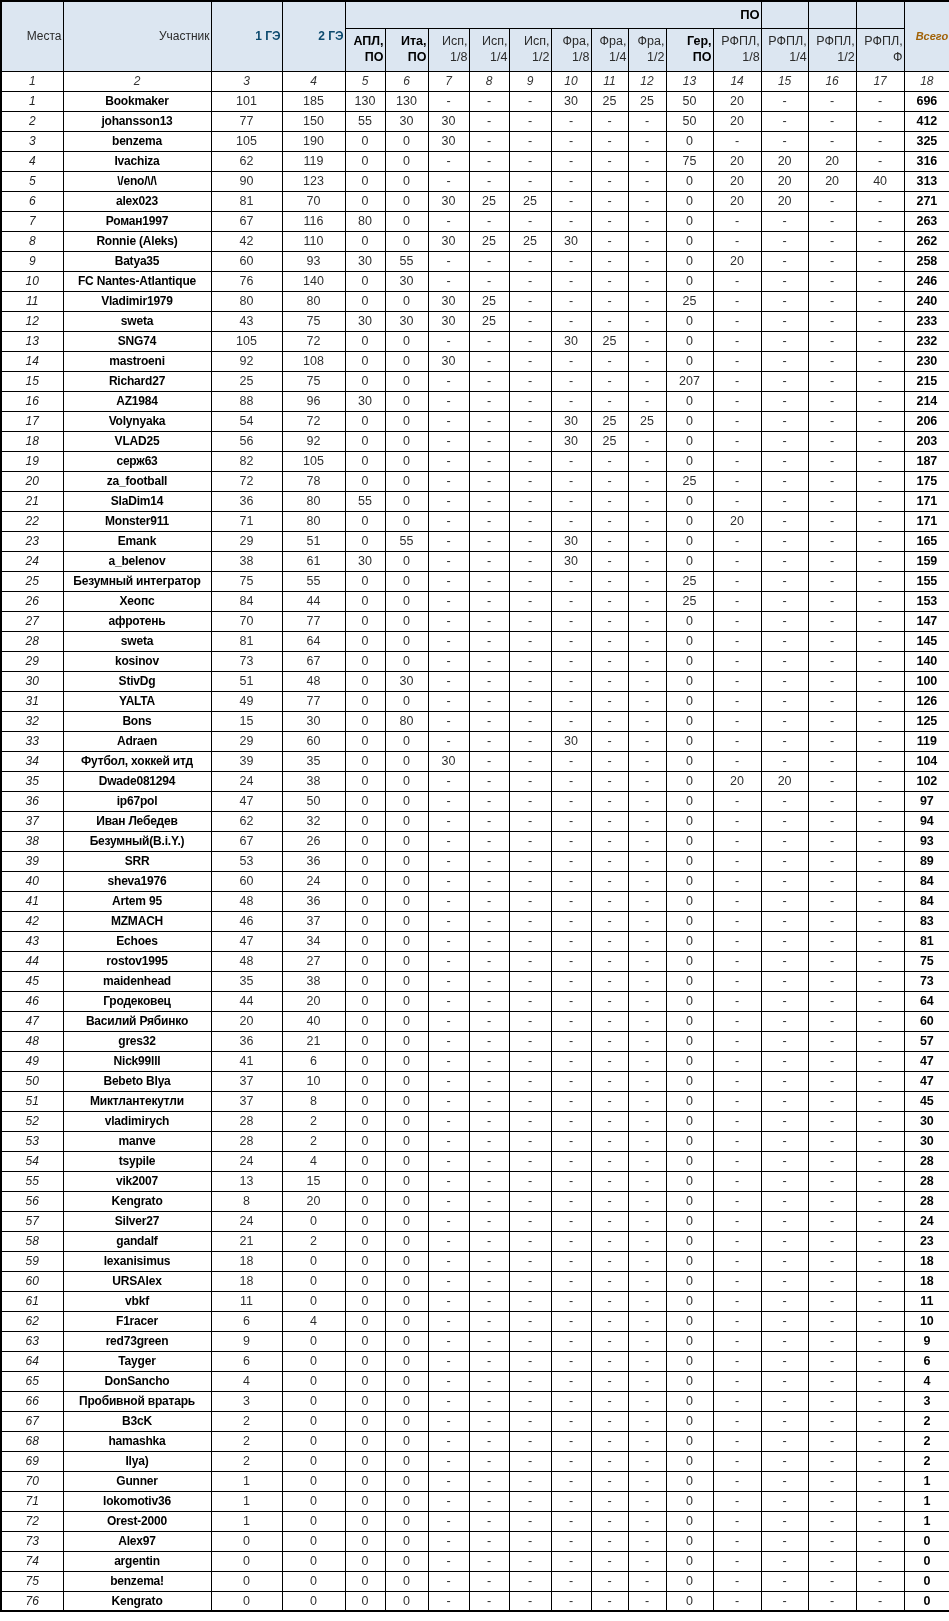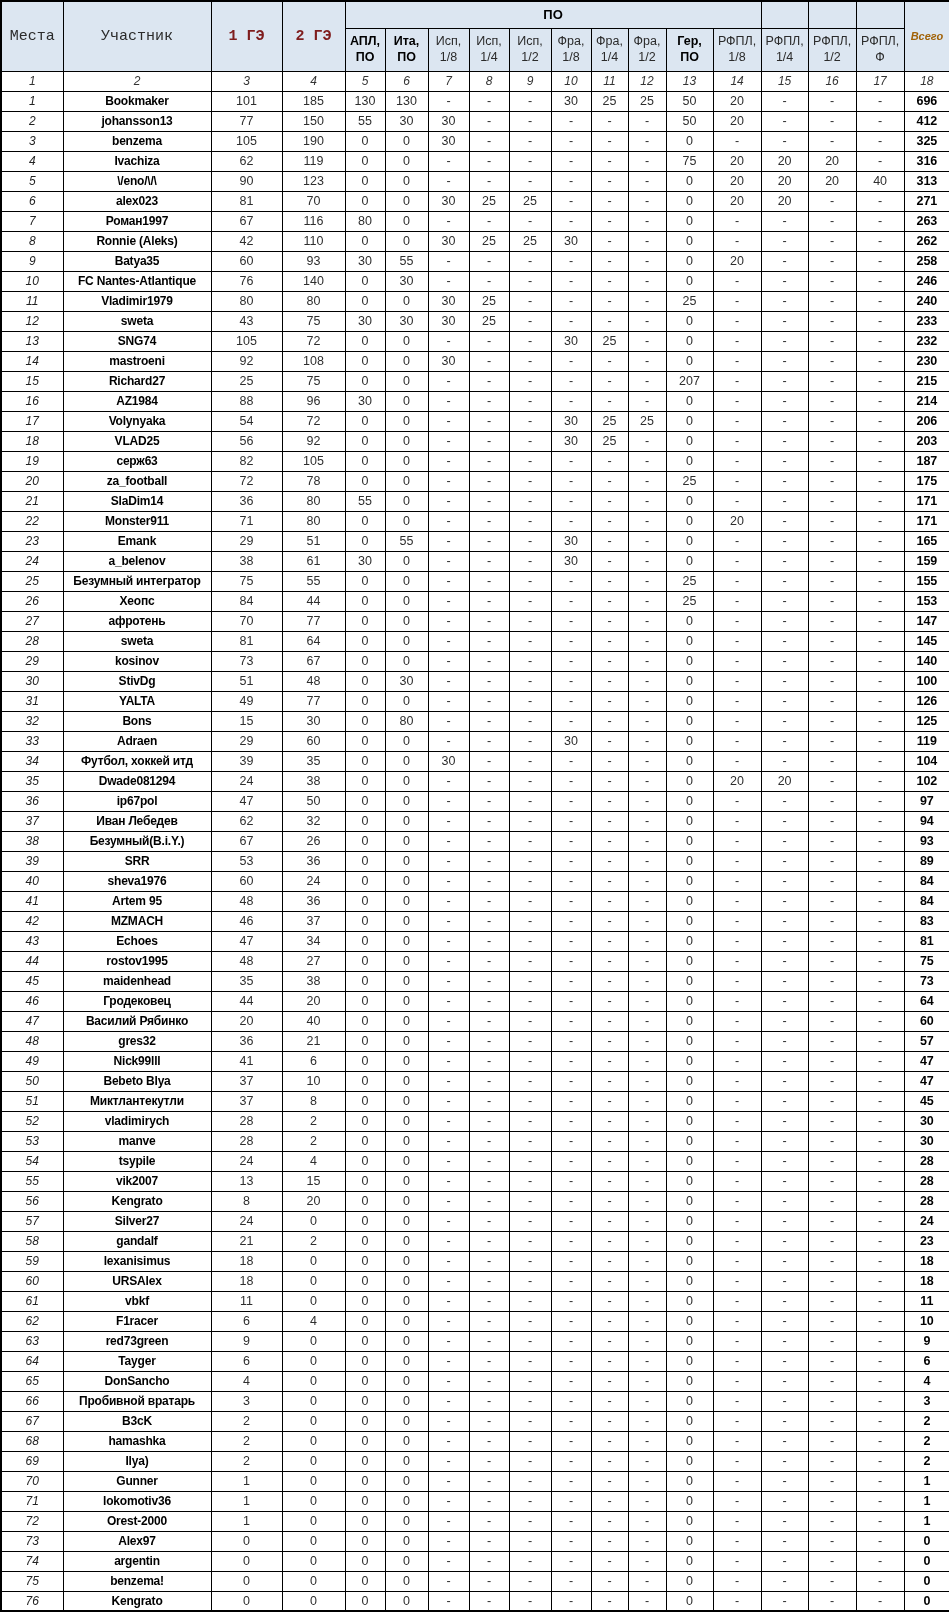--- a/index.html
+++ b/index.html
@@ -21,23 +21,23 @@
     vertical-align:middle;
     padding:0 1px;
     overflow:hidden;
     white-space:nowrap;
   }
   
   .r-top{height:27px;}
   .r-sub{height:43px;}
   .r-num{height:20px;}
   tbody tr{height:20px;}
-  .hdr{background:var(--hdr-fill);font-weight:normal;color:#2b2b2b;}
-  .corner{font-size:15px;font-family:Liberation Mono, monospace;}
-  .corner.bd{font-weight:bold;color:#7f1d1d;}
+  .hdr{background:var(--hdr-fill);font-weight:normal;color:#2b2b2b;text-align:right;}
+  .corner{font-size:12px;}
+  .corner.bd{font-weight:bold;color:#0c4a6e;}
   .group{font-weight:bold;font-size:13px;color:#000;}
   .sub{font-size:12.5px;white-space:pre-line;line-height:1.25;margin-left:45px;}
   .sub.b{font-weight:bold;color:#000;}
   .total-h{font-weight:bold;font-style:italic;font-size:11px;color:#a16207;}
   .colnum{background:#fff;font-style:italic;font-size:12px;color:#333;font-weight:normal;}
   
   .place{font-style:italic;font-size:12px;color:#222;}
   .name{font-weight:bold;font-size:12px;color:#000;letter-spacing:-0.2px;}
   .val{font-size:12.5px;color:#2e2e2e;}
   .total{font-size:12.5px;font-weight:bold;color:#000;}

